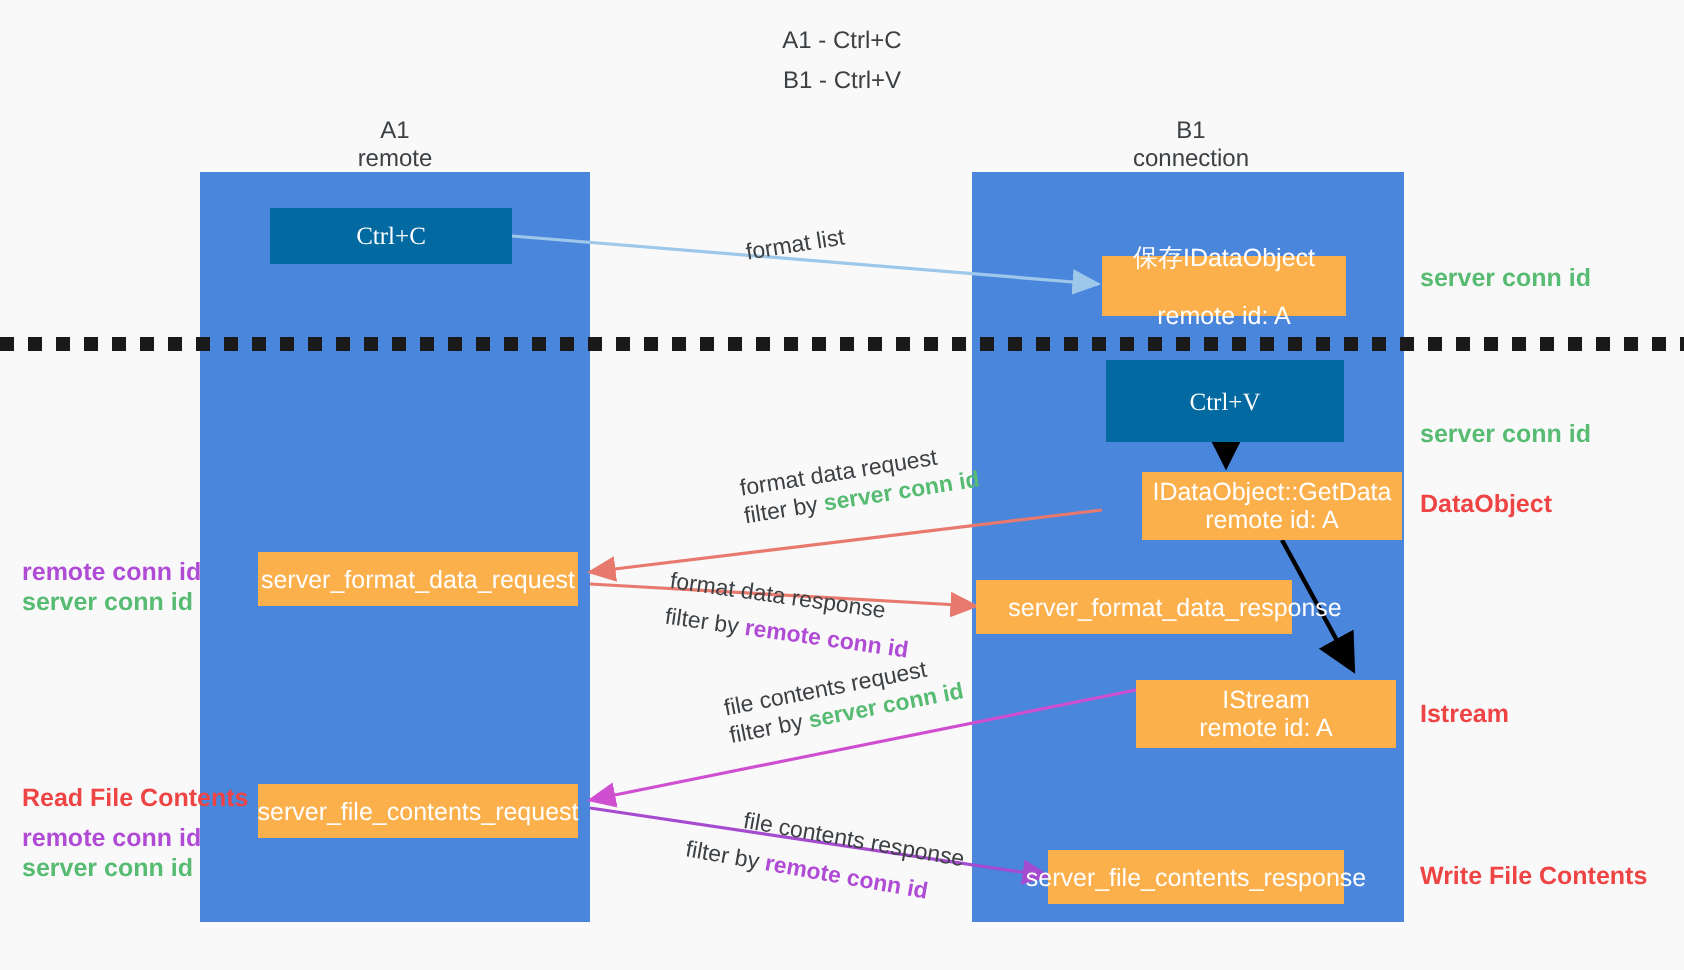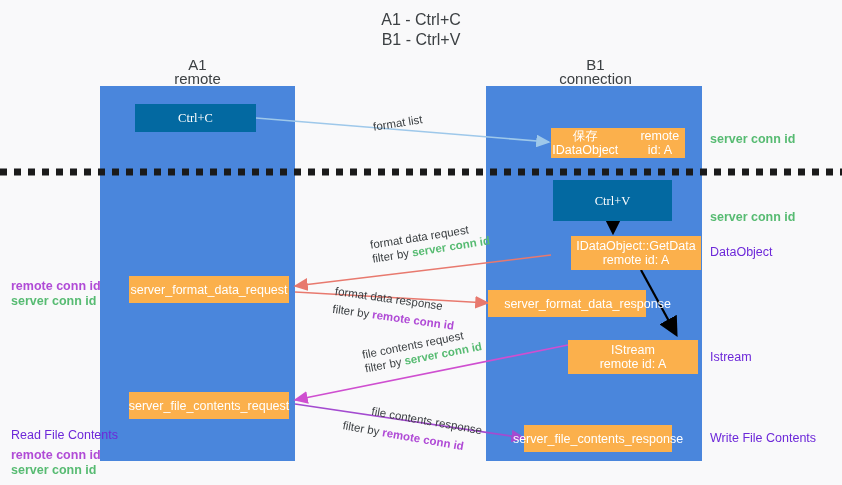--- a/index.html
+++ b/index.html
@@ -8,42 +8,42 @@
     background:#f9f9fa;
     font-family:"Liberation Sans","DejaVu Sans",sans-serif;
     position:relative;
     overflow:hidden;
     -webkit-font-smoothing:antialiased;
   }
   #stage{position:absolute;left:0;top:0;width:842px;height:485px;}
   svg#wires{position:absolute;left:0;top:0;width:842px;height:485px;pointer-events:none;}
 
   .col{position:absolute;background:#4a86dc;}
-  .title{position:absolute;text-align:center;color:#3c4043;font-size:15px;line-height:14px;}
+  .title{position:absolute;text-align:center;color:#3c4043;font-size:12px;line-height:14px;}
 
   .box{position:absolute;box-sizing:border-box;display:flex;align-items:center;justify-content:center;
        text-align:center;color:#ffffff;font-size:12.5px;line-height:14px;}
   .box.green{background:#0369a1;font-family:Liberation Serif, serif;}
   .box.orange{background:#fbb04c;}
 
   .side{position:absolute;font-size:12.5px;line-height:15px;color:#3c4043;}
   .side.green{color:#57bb72;font-weight:bold;}
   .side.purple{color:#b04bd6;font-weight:bold;}
-  .side.plain{color:#6d28d9;font-weight:normal;}
+  .side.plain{color:#ef4444;font-weight:bold;}
 
   .elab{position:absolute;font-size:11.5px;line-height:14px;color:#3c4043;white-space:nowrap;}
   .elab .g{color:#57bb72;font-weight:bold;}
   .elab .p{color:#b04bd6;font-weight:bold;}
   .rot-up{transform:rotate(-9deg);transform-origin:left top;}
   .rot-up2{transform:rotate(-11deg);transform-origin:left top;}
   .rot-dn{transform:rotate(8deg);transform-origin:left top;}
   .rot-dn2{transform:rotate(10deg);transform-origin:left top;}
 
   .header{position:absolute;width:842px;text-align:center;color:#3c4043;
-          font-size:16px;line-height:20px;top:10px;left:0;}
+          font-size:12px;line-height:20px;top:10px;left:0;}
   .stack{position:absolute;}
 </style>
 </head>
 <body>
 
 <div id="stage">
 
   <div class="header">
     <div>A1 - Ctrl+C</div>
     <div>B1 - Ctrl+V</div>
@@ -96,21 +96,21 @@
 
     <line x1="0" y1="172" x2="842" y2="172" stroke="#1a1a1a" stroke-width="7" stroke-dasharray="7 7"></line>
   </svg>
 
   <div class="box green" style="left:135px;top:104px;width:121px;height:28px;">Ctrl+C</div>
 
   <div class="box orange" style="left:129px;top:392px;width:160px;height:27px;">server_file_contents_request</div>
 
   <div class="box orange" style="left:129px;top:276px;width:160px;height:27px;">server_format_data_request</div>
 
-  <div class="box orange" style="left:551px;top:128px;width:134px;height:30px;flex-direction:row;gap:15px;">
+  <div class="box orange" style="left:551px;top:128px;width:122px;height:30px;flex-direction:column;gap:15px;">
     <span>保存IDataObject</span>
     <span>remote id: A</span>
   </div>
 
   <div class="box green" style="left:553px;top:180px;width:119px;height:41px;">Ctrl+V</div>
 
   <div class="box orange" style="left:551px;top:236px;width:130px;height:34px;flex-direction:column;margin-left:20px;">
     <span>IDataObject::GetData</span>
     <span>remote id: A</span>
   </div>
@@ -155,18 +155,18 @@
   <div class="side plain" style="left:710px;top:350px;">Istream</div>
 
   <div class="side plain" style="left:710px;top:431px;">Write File Contents</div>
 
   <div class="stack" style="left:11px;top:279px;">
     <div class="side purple" style="position:static;">remote conn id</div>
     <div class="side green" style="position:static;">server conn id</div>
   </div>
 
   <div class="stack" style="left:11px;top:392px;">
-    <div class="side plain" style="position:static;margin-top:36px;">Read File Contents</div>
+    <div class="side plain" style="position:static;">Read File Contents</div>
     <div class="side purple" style="position:static;margin-top:5px;">remote conn id</div>
     <div class="side green" style="position:static;">server conn id</div>
   </div>
 
 </div>
 
 </body></html>

